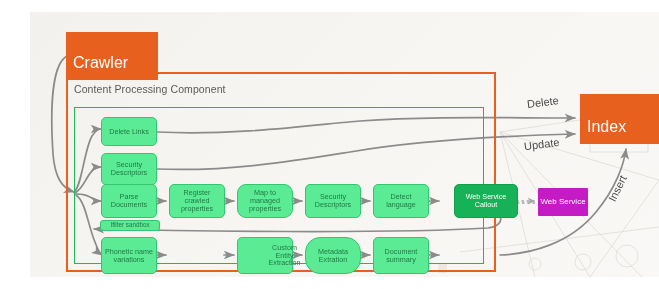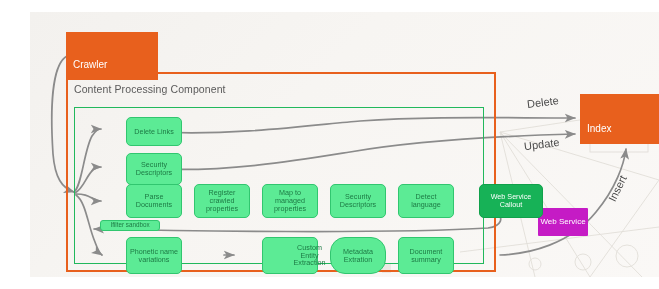--- a/index.html
+++ b/index.html
@@ -5,29 +5,29 @@
   html,body{margin:0;padding:0;background:#ffffff;}
   body{font-family:"Liberation Sans","DejaVu Sans",sans-serif;}
   #stage{position:relative;width:659px;height:289px;overflow:hidden;background:#ffffff;}
   #canvas{position:absolute;left:30px;top:12px;width:629px;height:265px;
           background:linear-gradient(135deg,#f3f1ee 0%,#f7f5f2 40%,#faf8f6 100%);}
   #wm{position:absolute;inset:0;pointer-events:none;}
 
   .node{position:absolute;box-sizing:border-box;display:flex;align-items:center;
         justify-content:center;text-align:center;line-height:1.08;}
 
-  .orange{background:#e8601d;color:#ffffff;font-size:10px;
+  .orange{background:#e8601d;color:#ffffff;font-size:16px;
           align-items:flex-end;justify-content:flex-start;padding:0 0 9px 7px;}
 
   .greenbox{background:#5ceb95;border:1.3px solid #31c66f;border-radius:5px;
-            color:#1d7a44;font-size:7.2px;font-weight:400;padding:1px;margin-left:25px;}
+            color:#1d7a44;font-size:7.2px;font-weight:400;padding:1px;}
   .greenbox.dark{background:#17b257;border-color:#10a14b;color:#ffffff;}
   .chip{background:#5ceb95;border:1.3px solid #31c66f;border-radius:3px;
         color:#1d7a44;font-size:6.3px;}
-  .magenta{background:#c51bc5;color:#ffffff;font-size:8px;border-radius:1px;margin-top:20px;}
+  .magenta{background:#c51bc5;color:#ffffff;font-size:8px;border-radius:1px;}
 
   .frameOuter{position:absolute;box-sizing:border-box;border:2.2px solid #e8601d;background:transparent;}
   .frameInner{position:absolute;box-sizing:border-box;border:1.8px solid #21b85c;background:transparent;}
   .cpc-title{position:absolute;color:#5a5a5a;font-size:10.5px;letter-spacing:.1px;white-space:nowrap;}
 
   .edgelbl{position:absolute;color:#4a4a4a;font-size:11px;white-space:nowrap;}
   #lbl-delete{left:497px;top:84px;transform:rotate(-7deg);}
   #lbl-update{left:494px;top:126px;transform:rotate(-7deg);}
   #lbl-insert{left:576px;top:186px;transform:rotate(-64deg);transform-origin:left top;}
 
@@ -114,21 +114,21 @@
 
     <div class="node magenta" style="left:508px;top:176px;width:50px;height:28px;">Web Service</div>
 
     <div class="node greenbox" style="left:71px;top:105px;width:56px;height:29px;">Delete Links</div>
     <div class="node greenbox" style="left:71px;top:141px;width:56px;height:32px;">Security Descriptors</div>
 
     <div class="node greenbox" style="left:71px;top:172px;width:56px;height:34px;">Parse Documents</div>
     <div class="node chip" style="left:70px;top:208px;width:60px;height:11px;">Ifilter sandbox</div>
 
     <div class="node greenbox" style="left:139px;top:172px;width:56px;height:34px;">Register crawled properties</div>
-    <div class="node greenbox" style="left:207px;top:172px;width:56px;height:34px;">Map to managed properties</div>
+    <div class="node greenbox" style="left:207px;top:172px;width:56px;height:34px;border-radius:9px;">Map to managed properties</div>
     <div class="node greenbox" style="left:275px;top:172px;width:56px;height:34px;">Security Descriptors</div>
     <div class="node greenbox" style="left:343px;top:172px;width:56px;height:34px;">Detect language</div>
     <div class="node greenbox dark" style="left:424px;top:172px;width:64px;height:34px;">Web Service Callout</div>
 
     <div class="node greenbox" style="left:71px;top:225px;width:56px;height:37px;">Phonetic name variations</div>
     <div class="node greenbox" style="left:207px;top:225px;width:56px;height:37px;padding-left:40px;">Custom Entity Extraction</div>
     <div class="node greenbox" style="left:275px;top:225px;width:56px;height:37px;border-radius:15px;">Metadata Extration</div>
     <div class="node greenbox" style="left:343px;top:225px;width:56px;height:37px;">Document summary</div>
 
     <div class="edgelbl" id="lbl-delete">Delete</div>

